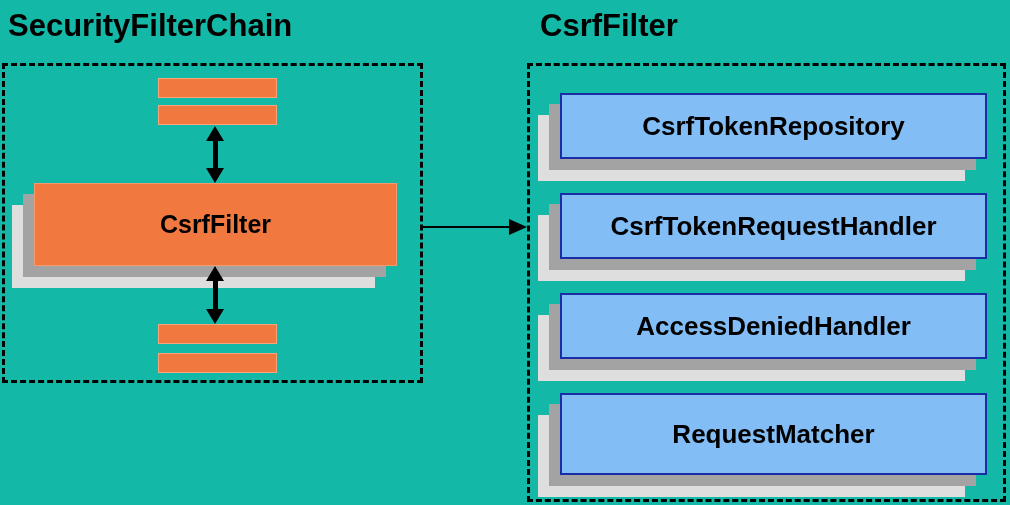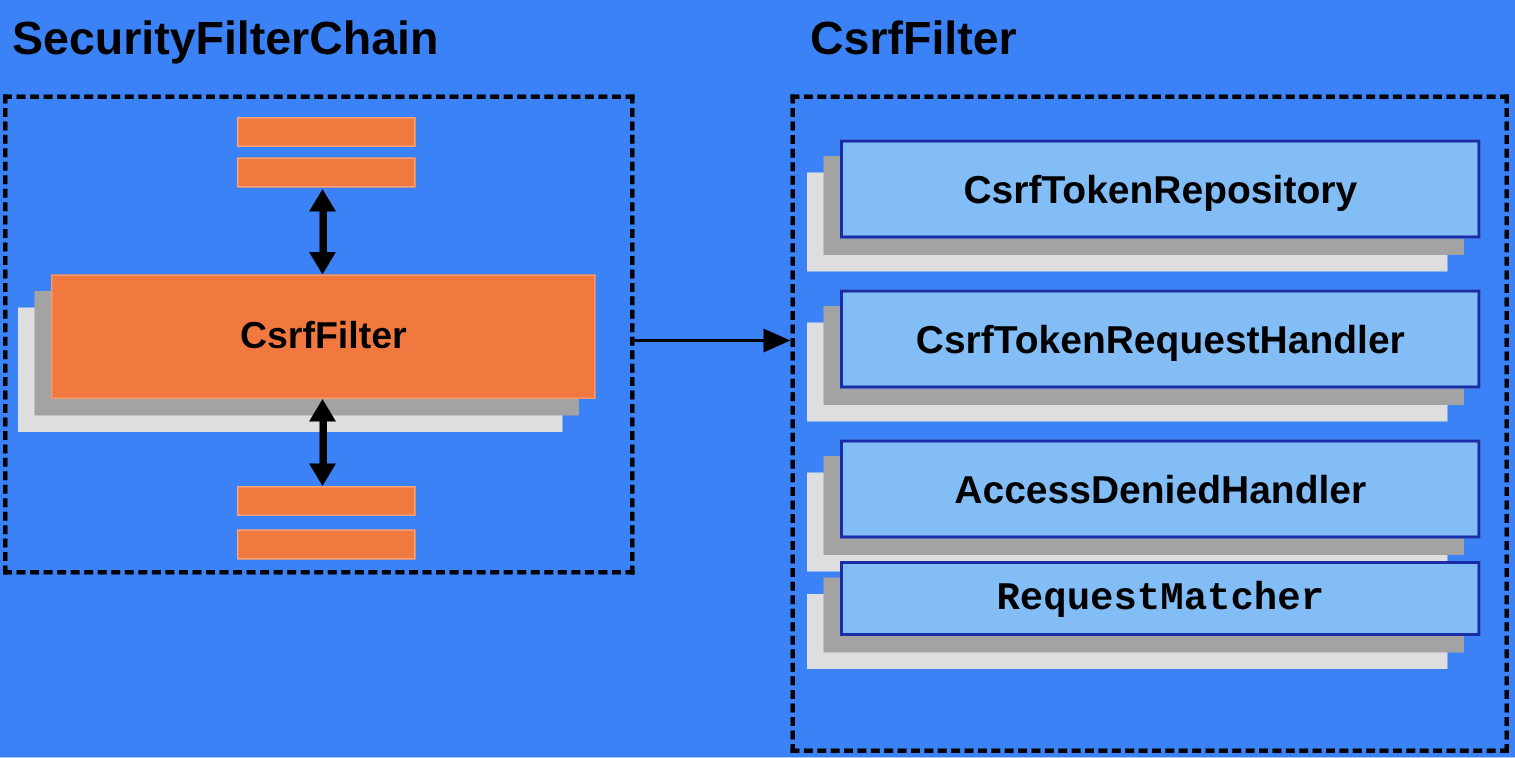--- a/index.html
+++ b/index.html
@@ -1,19 +1,19 @@
 <!DOCTYPE html>
 <html><head>
 <meta charset="utf-8">
 <style>
   html,body{margin:0;padding:0;background:#ffffff;}
   .canvas{
     position:relative;
     width:1010px;height:505px;
-    background:#3b82f6;
+    background:#14b8a6;
     font-family:"Liberation Sans", sans-serif;
     overflow:hidden;
   }
   .title{
     position:absolute;
     font-size:31px;
     font-weight:bold;
     color:#000000;
     white-space:nowrap;
     letter-spacing:0px;
@@ -144,19 +144,19 @@
     <div class="sh sh1"></div>
     <div class="main-box blue-box">AccessDeniedHandler</div>
   </div>
 
   <div class="shadow-wrap" style="left:560px;top:193px;width:427px;height:66px;">
     <div class="sh sh2"></div>
     <div class="sh sh1"></div>
     <div class="main-box blue-box">CsrfTokenRequestHandler</div>
   </div>
 
-  <div class="shadow-wrap" style="left:560px;top:374px;width:427px;height:50px;font-family:Liberation Mono, monospace;">
+  <div class="shadow-wrap" style="left:560px;top:393px;width:427px;height:82px;">
     <div class="sh sh2"></div>
     <div class="sh sh1"></div>
     <div class="main-box blue-box">RequestMatcher</div>
   </div>
 
 </div>
 
 </body></html>

